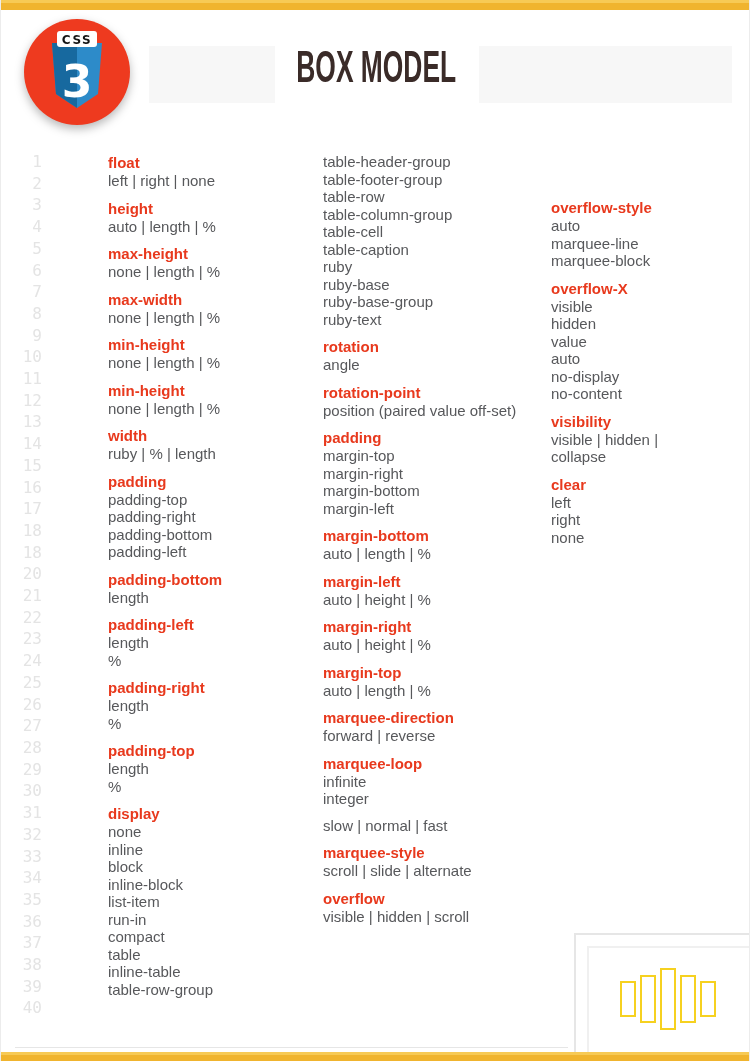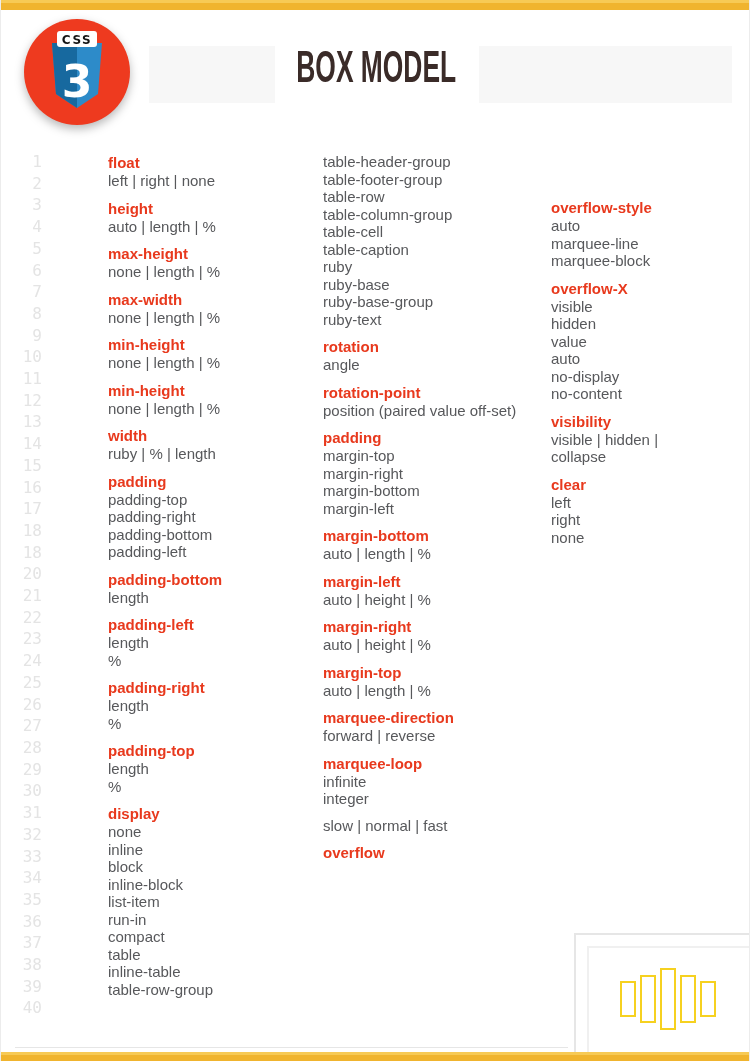--- a/index.html
+++ b/index.html
@@ -228,21 +228,26 @@
       </div>
       <div class="entry">
         <div class="ptitle">marquee-loop</div>
         <div class="pval">infinite</div>
         <div class="pval">integer</div>
       </div>
       <div class="entry">
         <div class="pval">slow | normal | fast</div>
       </div>
       <div class="entry">
+        <div class="ptitle">marquee-style</div>
+        <div class="pval">scroll | slide | alternate</div>
+      </div>
+      <div class="entry">
         <div class="ptitle">overflow</div>
+        <div class="pval">visible | hidden | scroll</div>
       </div>
     </div>
   <div class="prop-col c2">
       <div class="entry">
         <div class="ptitle">overflow-style</div>
         <div class="pval">auto</div>
         <div class="pval">marquee-line</div>
         <div class="pval">marquee-block</div>
       </div>
       <div class="entry">

